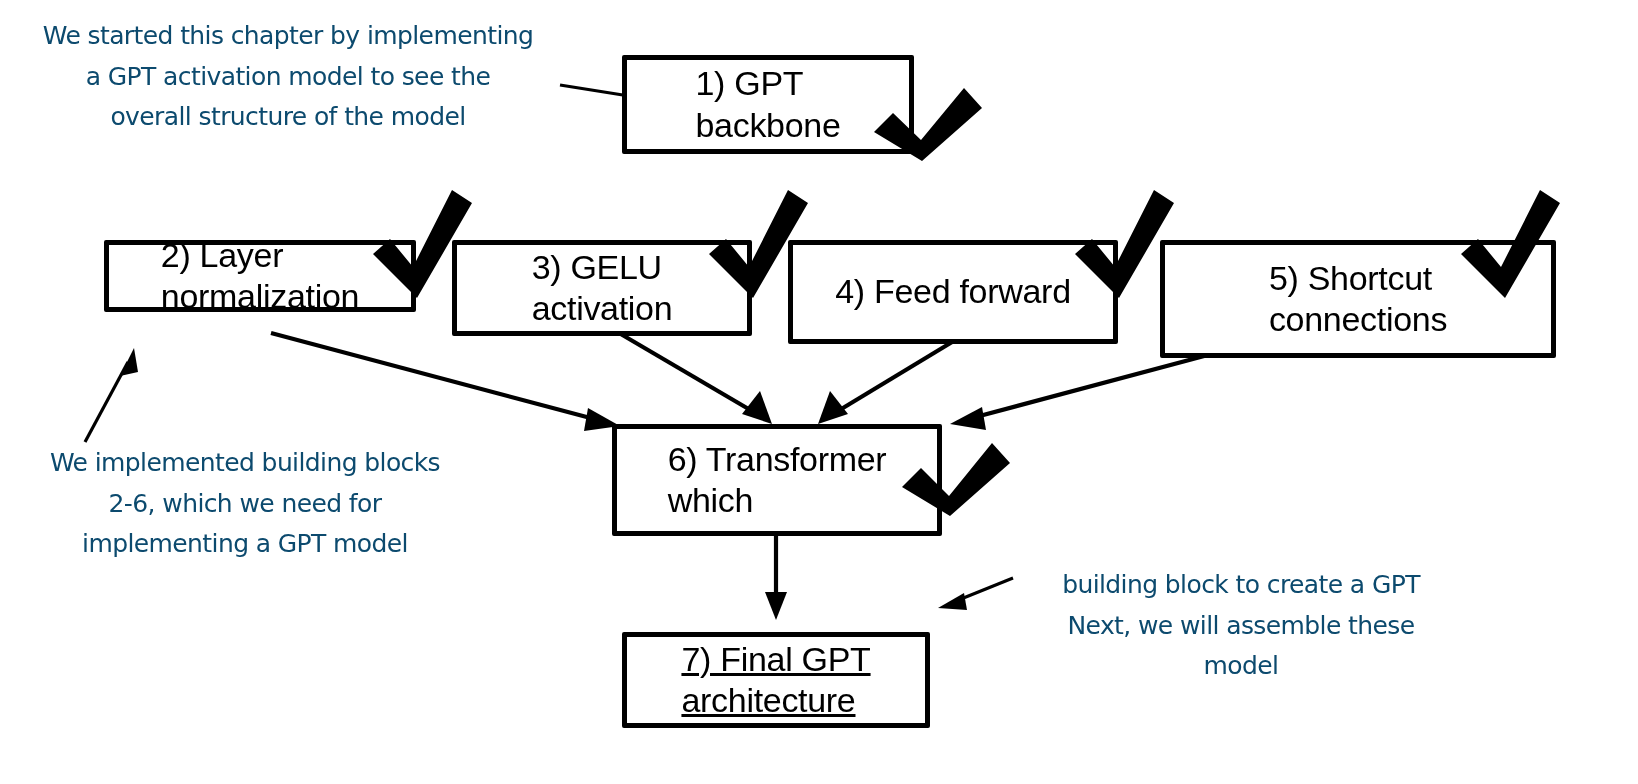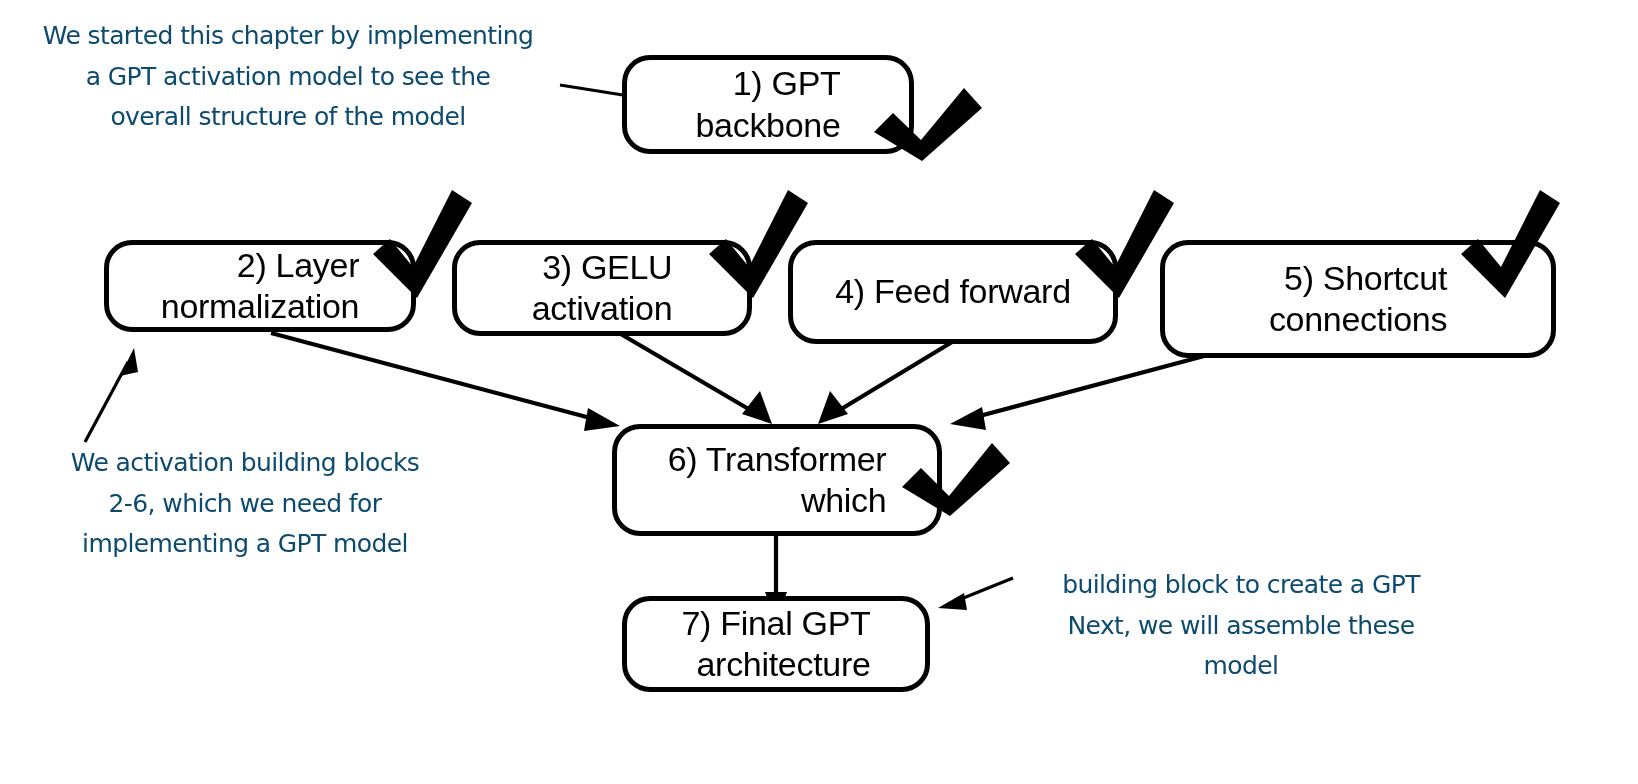--- a/index.html
+++ b/index.html
@@ -13,26 +13,26 @@
     height: 784px;
     background: #ffffff;
     overflow: hidden;
     font-family: "Liberation Sans", sans-serif;
   }
   
   .box {
     position: absolute;
     box-sizing: border-box;
     border: 5px solid #000000;
-    border-radius: 28px;
+    border-radius: 2px;
     background: #ffffff;
     display: flex;
     align-items: center;
     justify-content: center;
-    text-align: right;
+    text-align: left;
     font-family: "Liberation Sans", sans-serif;
     font-size: 34px;
     line-height: 1.22;
     color: #000000;
     letter-spacing: -0.3px;
     z-index: 3;
   }
   .box span { display: block; padding: 0 10px; }
 
   
@@ -120,21 +120,21 @@
     </g>
   </svg>
 
   <div class="box" style="left:622px; top:55px; width:292px; height:99px;">
     <div>
       <span>1) GPT</span>
       <span>backbone</span>
     </div>
   </div>
 
-  <div class="box" style="left:104px; top:240px; width:312px; height:92px;">
+  <div class="box" style="left:104px; top:240px; width:312px; height:72px;">
     <div>
       <span>2) Layer</span>
       <span>normalization</span>
     </div>
   </div>
 
   <div class="box" style="left:452px; top:240px; width:300px; height:96px;">
     <div>
       <span>3) GELU</span>
       <span>activation</span>
@@ -154,21 +154,21 @@
     </div>
   </div>
 
   <div class="box" style="left:612px; top:424px; width:330px; height:112px;">
     <div>
       <span>6) Transformer</span>
       <span>which</span>
     </div>
   </div>
 
-  <div class="box" style="left:622px; top:596px; width:308px; height:96px;">
+  <div class="box" style="left:622px; top:632px; width:308px; height:96px;text-decoration:underline;">
     <div>
       <span>7) Final GPT</span>
       <span>architecture</span>
     </div>
   </div>
 
   <svg class="overlay ov-checks" viewBox="0 0 1638 784" xmlns="http://www.w3.org/2000/svg">
 
     <g>
       <polygon class="check" points="893,113 921,140 964,88 982,108 922,161 874,132"></polygon>
@@ -195,21 +195,21 @@
     </g>
   </svg>
 
   <div class="note" style="left:10px; top:16px; width:556px;">
     <div>We started this chapter by implementing</div>
     <div>a GPT activation model to see the</div>
     <div>overall structure of the model</div>
   </div>
 
   <div class="note" style="left:10px; top:443px; width:470px;">
-    <div>We activation building blocks</div>
+    <div>We implemented building blocks</div>
     <div>2-6, which we need for</div>
     <div>implementing a GPT model</div>
   </div>
 
   <div class="note" style="left:1016px; top:565px; width:450px;">
     <div>building block to create a GPT</div>
     <div>Next, we will assemble these</div>
     <div>model</div>
   </div>
 

